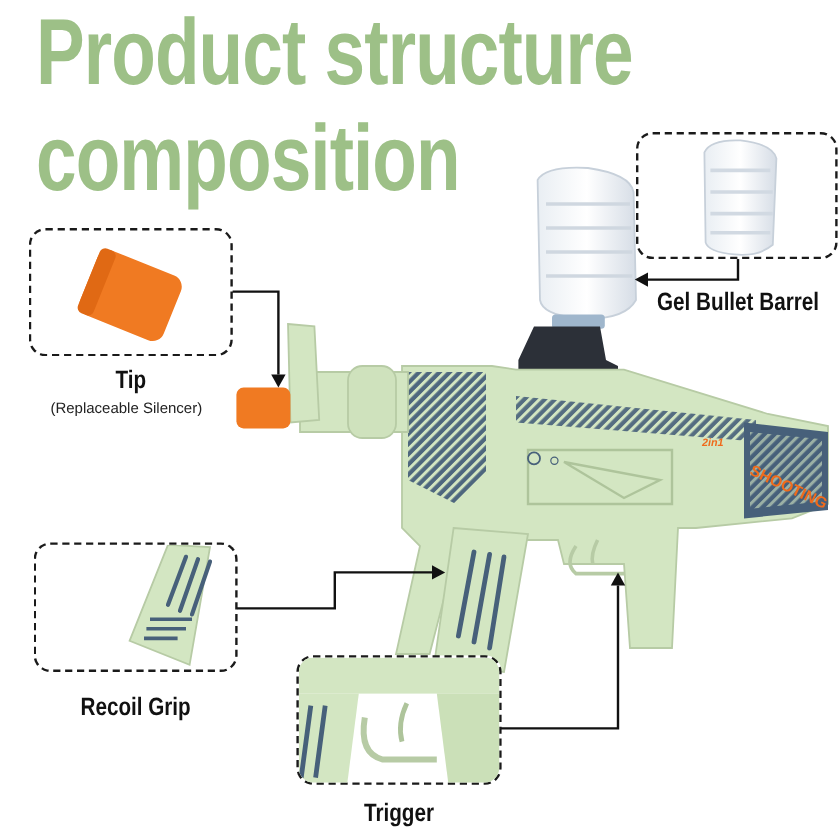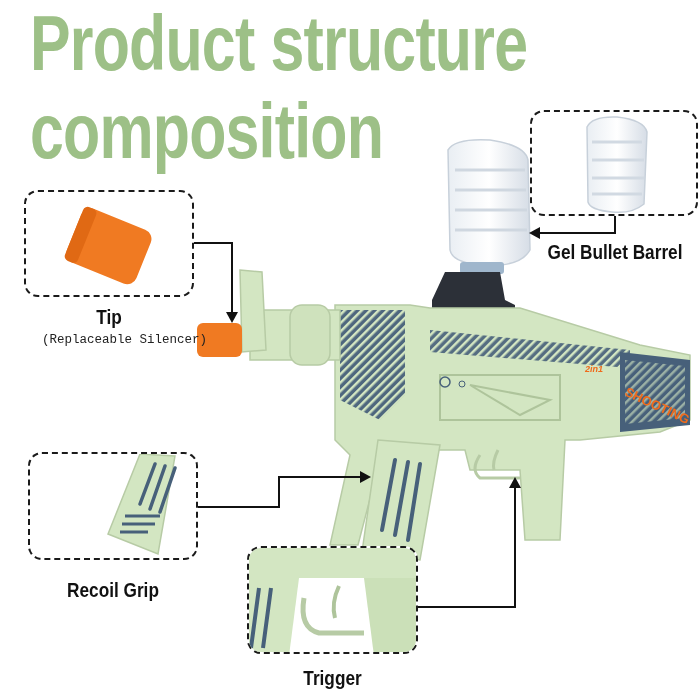--- a/index.html
+++ b/index.html
@@ -2,21 +2,21 @@
 <html><head>
 <meta charset="utf-8">
 <style>
   html,body{margin:0;padding:0;}
   body{width:700px;height:700px;background:#ffffff;position:relative;overflow:hidden;font-family:"Liberation Sans",sans-serif;}
   .title{position:absolute;left:30px;color:#9dc087;font-family:"Liberation Sans",sans-serif;font-weight:bold;font-size:78px;letter-spacing:-1px;line-height:1;transform:scaleX(0.78);transform-origin:left top;white-space:nowrap;}
   .t1{top:4px;}
   .t2{top:92px;}
   .box{position:absolute;border:2.5px dashed #1a1a1a;border-radius:14px;box-sizing:border-box;overflow:hidden;background:#fff;}
   .label{position:absolute;font-family:"Liberation Sans",sans-serif;font-weight:bold;color:#111;font-size:21px;transform:scaleX(0.82);transform-origin:center top;white-space:nowrap;text-align:center;}
-  .sublabel{position:absolute;font-family:Liberation Mono, monospace;color:#222;font-size:12.5px;white-space:nowrap;}
+  .sublabel{position:absolute;font-family:Liberation Sans, sans-serif;color:#222;font-size:12.5px;white-space:nowrap;}
   svg{position:absolute;left:0;top:0;}
 </style>
 </head>
 <body>
 
 <div class="title t1">Product structure</div>
 <div class="title t2">composition</div>
 
 <svg width="700" height="700" viewBox="0 0 700 700">
   <defs>

